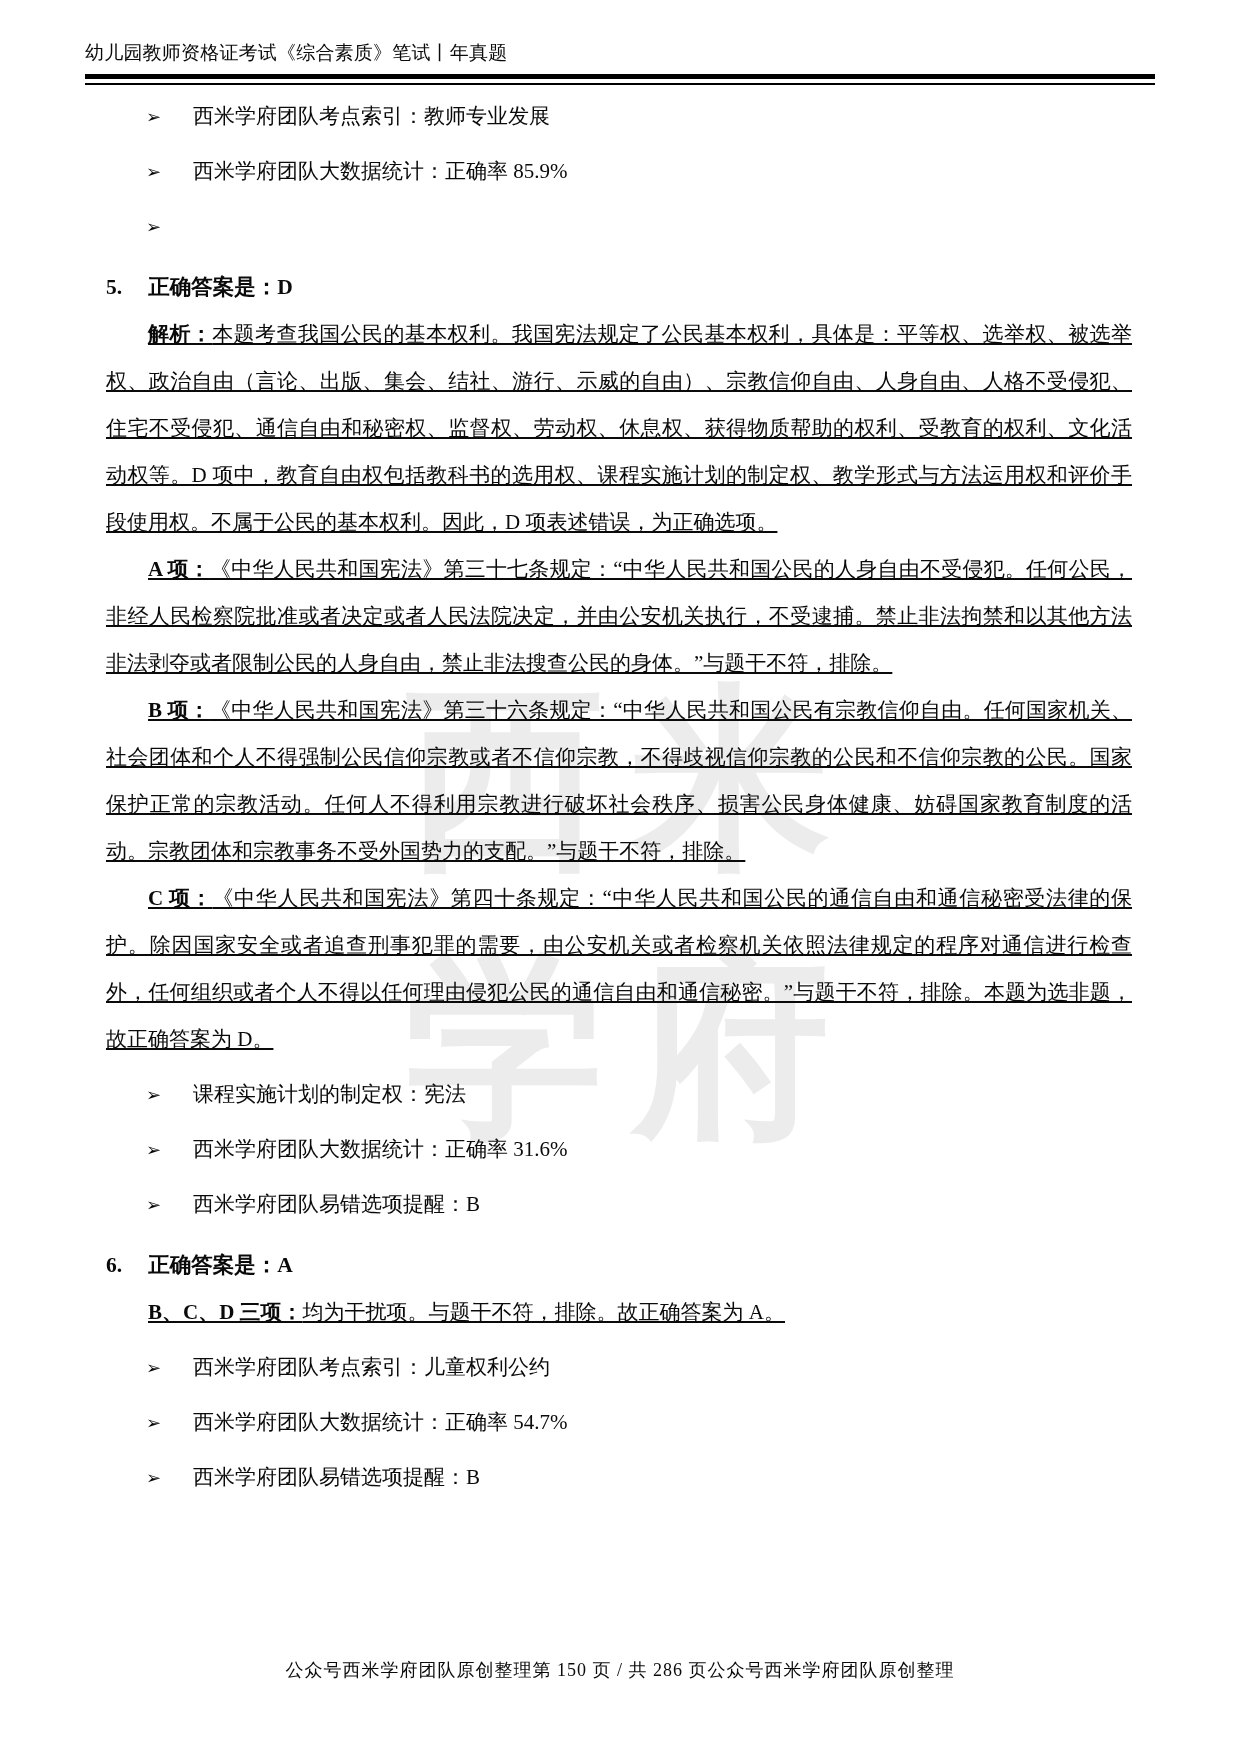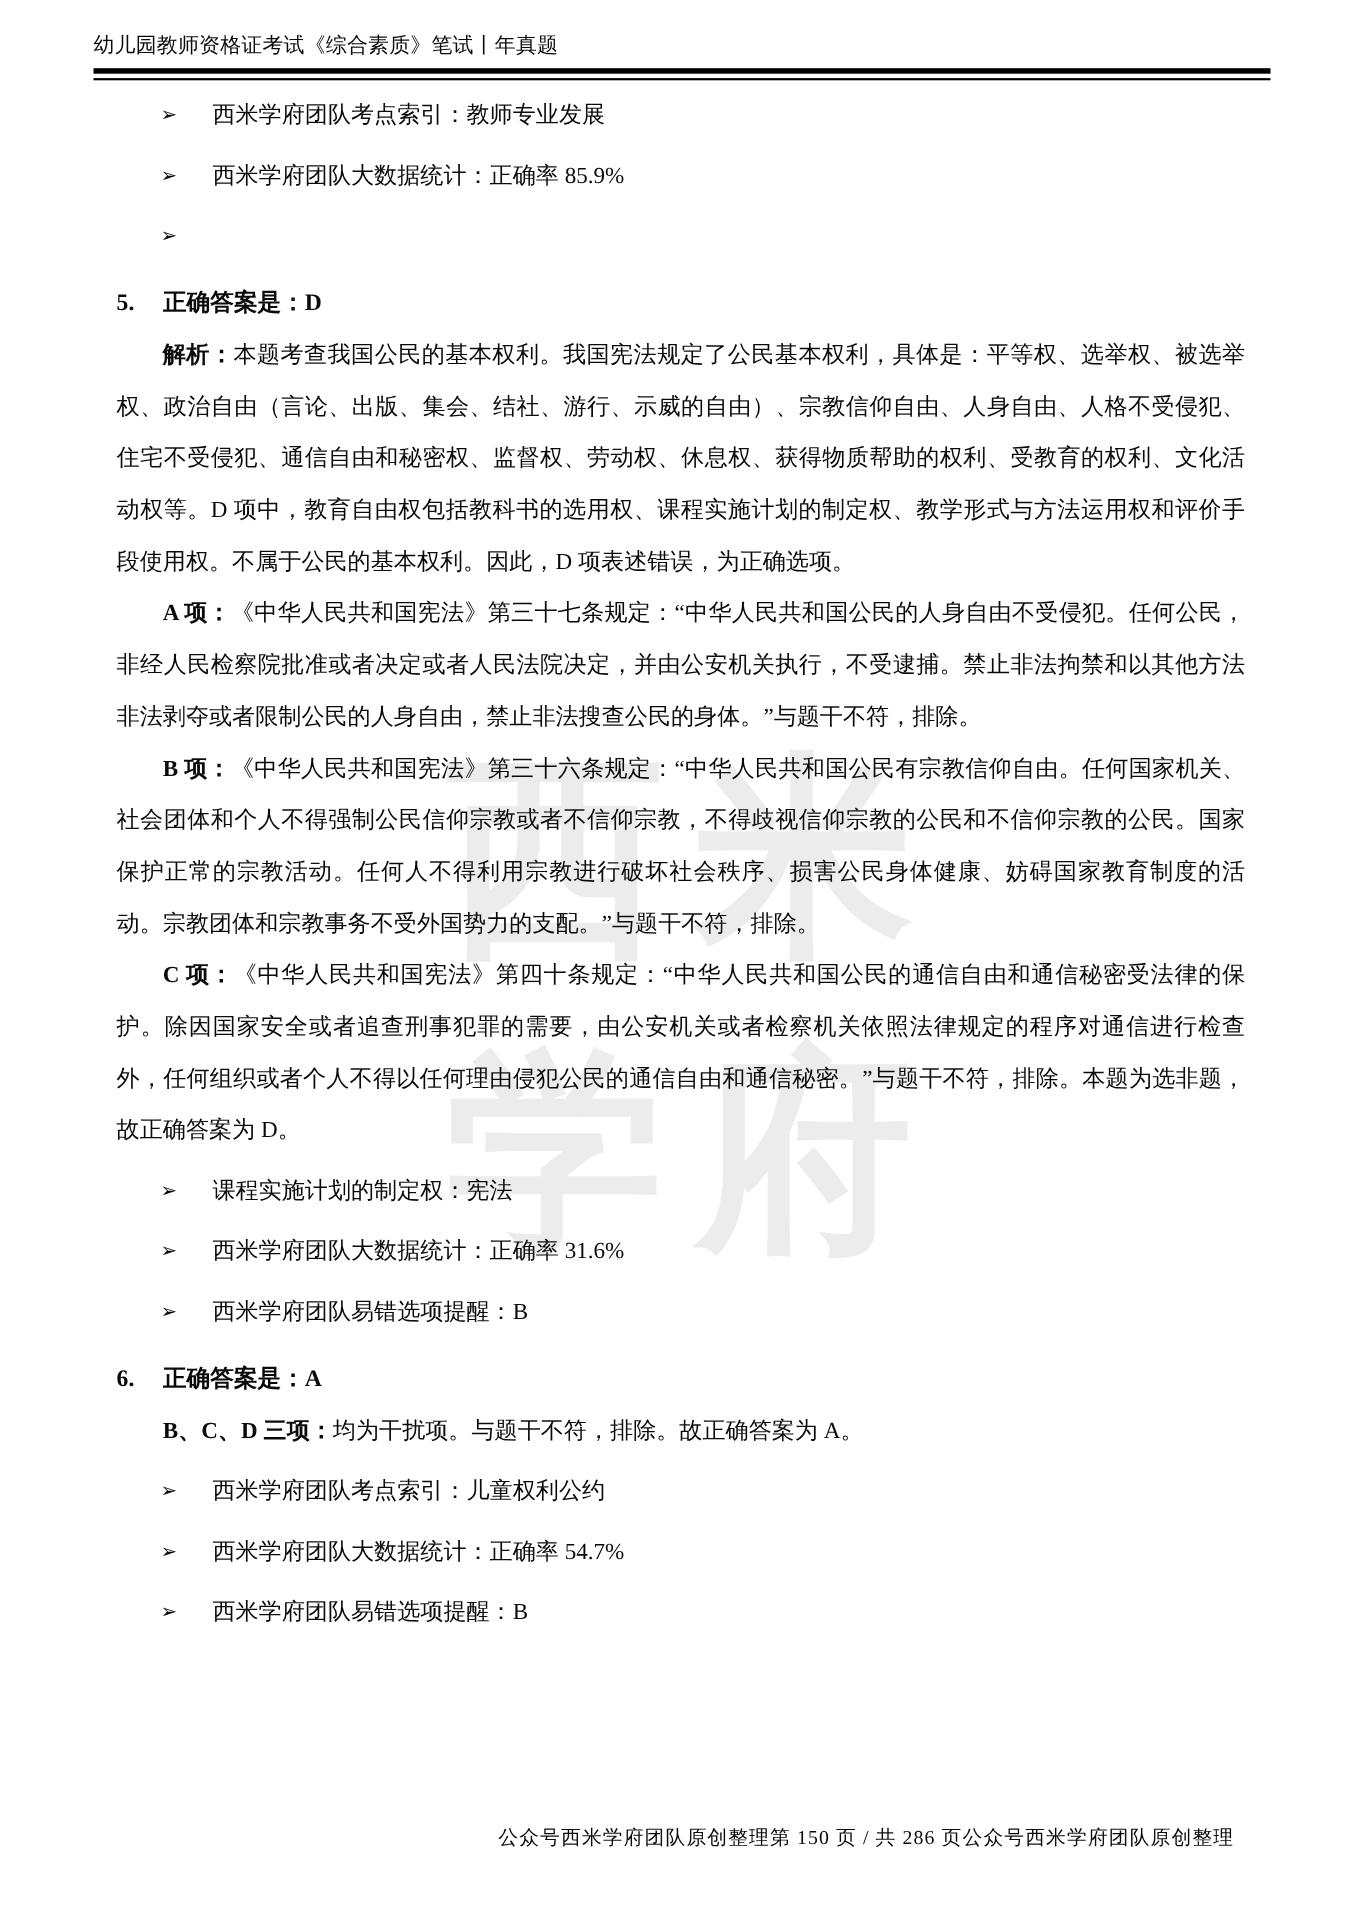--- a/index.html
+++ b/index.html
@@ -13,21 +13,21 @@
     color: #0a0a0a;
     font-family: "Liberation Serif", "DejaVu Serif", serif;
     overflow: hidden;
   }
   
   .hdr {
     position: relative; z-index: 2;
     display: flex;
     justify-content: space-between;
     align-items: flex-end;
-    padding: 28px 85px 8px 85px;
+    padding: 40px 85px 8px 85px;
     font-size: 19px;
     letter-spacing: 0.2px;
     white-space: nowrap;
     gap: 20px;
   }
   .hdr-rule-thick { height: 5px; background: #000; margin: 0 85px; position: relative; z-index: 2; }
   .hdr-rule-thin  { height: 2px; background: #000; margin: 4px 85px 0 85px; position: relative; z-index: 2; }
 
   
   .watermark {
@@ -66,31 +66,32 @@
     margin: 14px 0 0 0;
     font-size: 21.5px;
     font-weight: bold;
     line-height: 47px;
   }
   .qnum { margin-right: 26px; }
   .para {
     margin: 0;
     text-indent: 2em;
     text-align: justify;
+    text-decoration: underline;
   }
   .para b { font-weight: bold; }
   .sec { margin: 0; }
   .sec + .sec { margin-top: 8px; }
 
   
   .ftr {
     position: absolute; z-index: 2;
     left: 118px; right: 118px; bottom: 72px;
     display: flex;
-    justify-content: flex-end;
+    justify-content: center;
     align-items: baseline;
     font-size: 18px;
     letter-spacing: 1px;
     white-space: nowrap;
   }
 </style>
 </head>
 <body>
 
 <div class="page">

